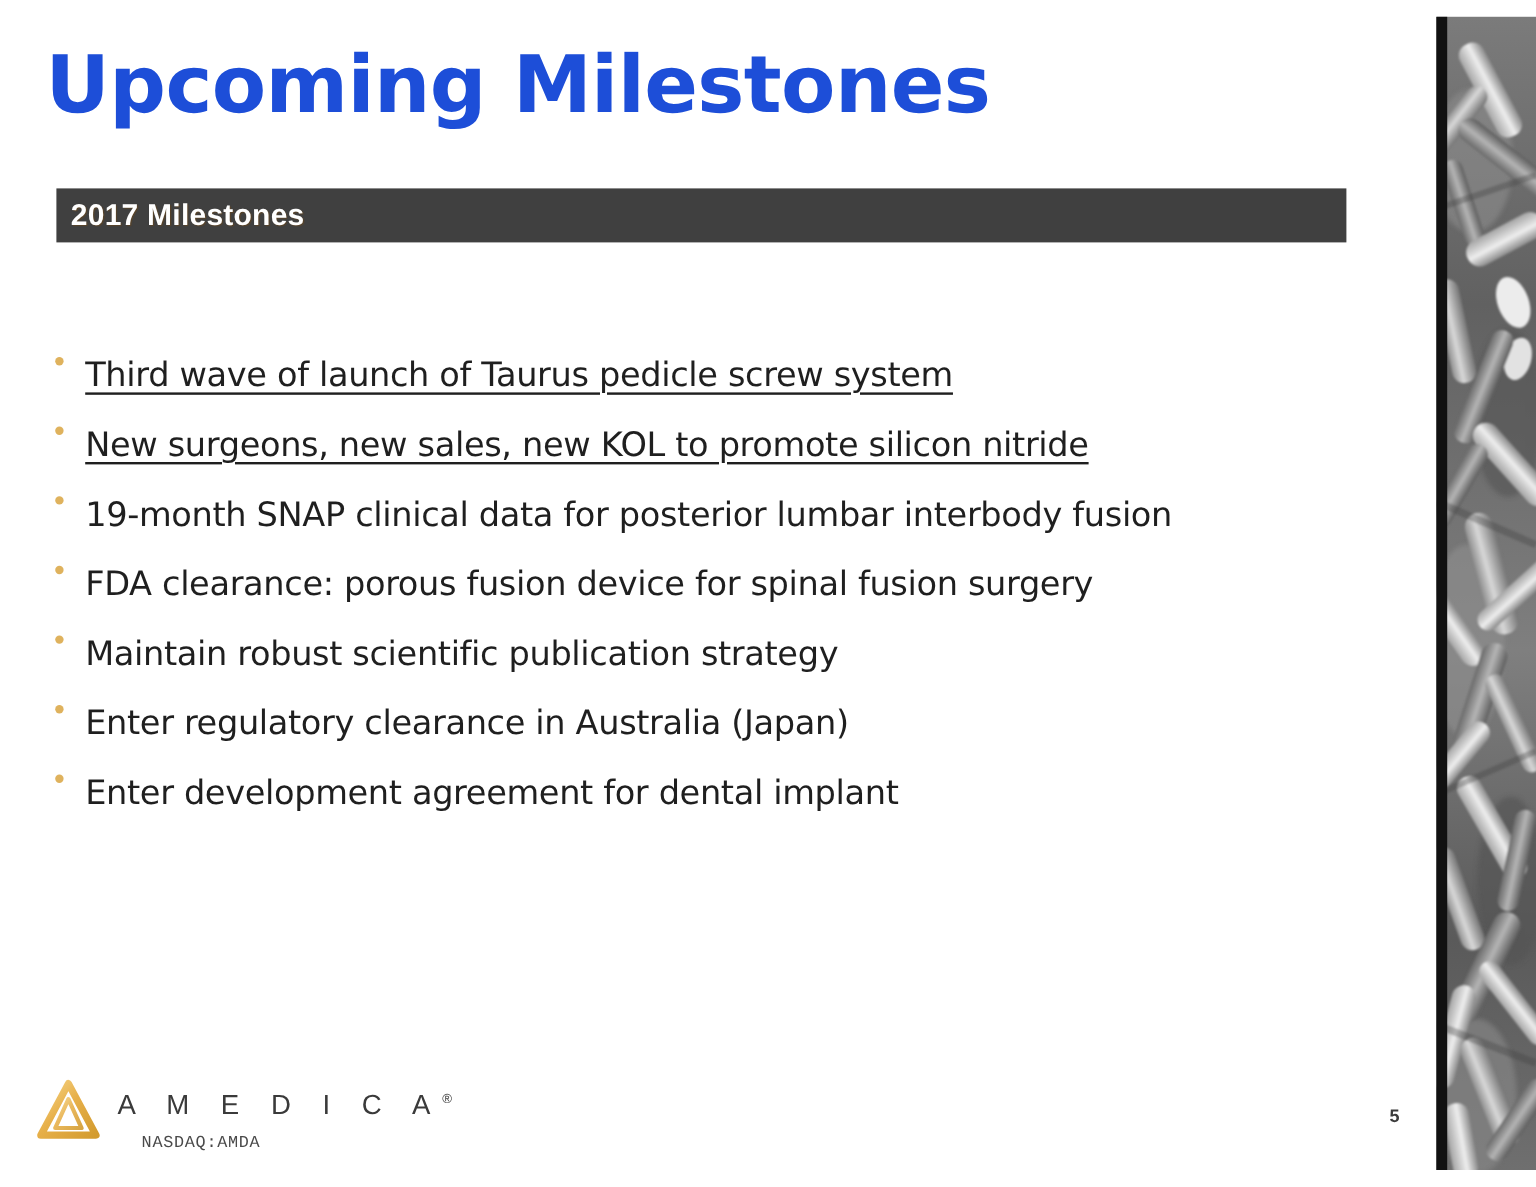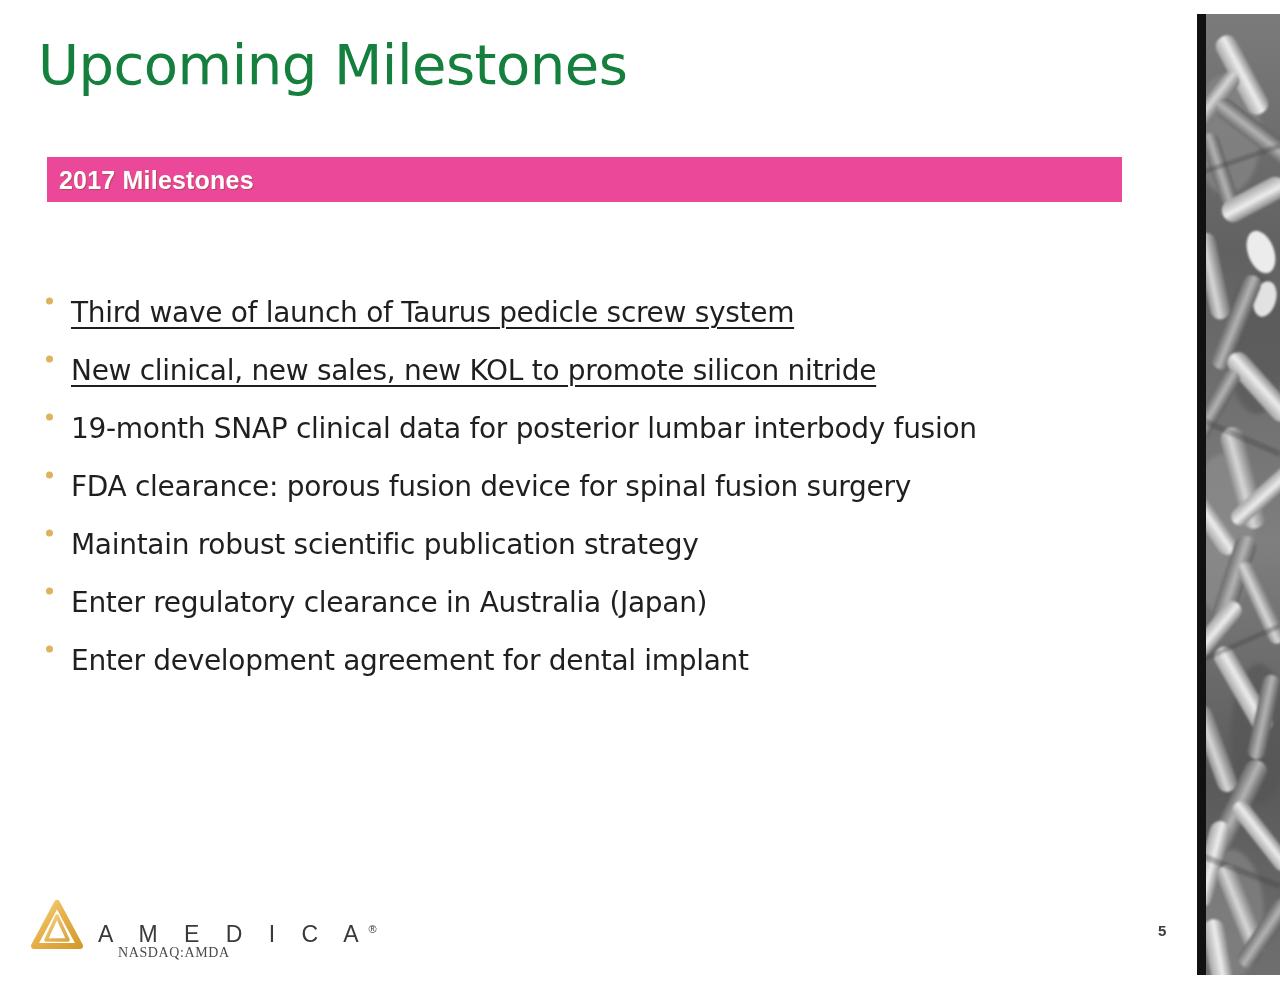--- a/index.html
+++ b/index.html
@@ -21,36 +21,36 @@
     inset: 0;
     background: #ffffff;
   }
 
   
   .slide-title {
     position: absolute;
     left: 38px;
     top: 36px;
     font-family: "DejaVu Sans", sans-serif;
-    font-size: 56px;
-    font-weight: 400;
+    font-size: 66px;
+    font-weight: 700;
     letter-spacing: -0.5px;
-    color: #15803d;
+    color: #1d4ed8;
     line-height: 1.05;
     white-space: nowrap;
   }
 
   
   .section-banner {
     position: absolute;
     left: 47px;
     top: 157px;
     width: 1075px;
     height: 45px;
-    background: #ec4899;
+    background: #404040;
     box-sizing: border-box;
   }
   .section-banner-label {
     position: absolute;
     left: 12px;
     top: 50%;
     transform: translateY(-50%);
     font-family: "Liberation Sans", sans-serif;
     font-size: 25px;
     font-weight: bold;
@@ -114,38 +114,38 @@
   .logo-mark {
     position: absolute;
     left: 0px;
     top: 2px;
     width: 54px;
     height: 52px;
   }
   .logo-wordmark {
     position: absolute;
     left: 68px;
-    top: 24px;
+    top: 10px;
     font-family: "Liberation Sans", sans-serif;
     font-size: 23px;
     font-weight: 400;
     letter-spacing: 10px;
     color: #3a3a3a;
     white-space: nowrap;
   }
   .logo-tm {
     font-size: 11px;
     vertical-align: super;
     letter-spacing: 0;
   }
   .logo-ticker {
     position: absolute;
     left: 88px;
     top: 48px;
-    font-family: Liberation Serif, serif;
+    font-family: Liberation Mono, monospace;
     font-size: 14px;
     color: #4a4a4a;
     letter-spacing: 0.6px;
     white-space: nowrap;
   }
 
   
   .page-number {
     position: absolute;
     left: 1158px;
@@ -191,21 +191,21 @@
     <div class="section-banner-label">2017 Milestones</div>
   </div>
 
   <ul class="bullet-list">
     <li class="bullet-item">
       <span class="bullet-dot"></span>
       <span class="bullet-text underlined">Third wave of launch of Taurus pedicle screw system</span>
     </li>
     <li class="bullet-item">
       <span class="bullet-dot"></span>
-      <span class="bullet-text underlined">New clinical, new sales, new KOL to promote silicon nitride</span>
+      <span class="bullet-text underlined">New surgeons, new sales, new KOL to promote silicon nitride</span>
     </li>
     <li class="bullet-item">
       <span class="bullet-dot"></span>
       <span class="bullet-text">19-month SNAP clinical data for posterior lumbar interbody fusion</span>
     </li>
     <li class="bullet-item">
       <span class="bullet-dot"></span>
       <span class="bullet-text">FDA clearance: porous fusion device for spinal fusion surgery</span>
     </li>
     <li class="bullet-item">

